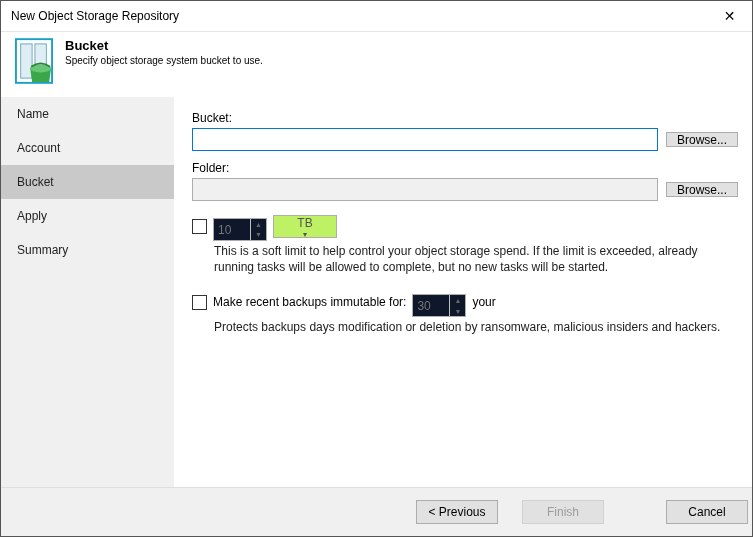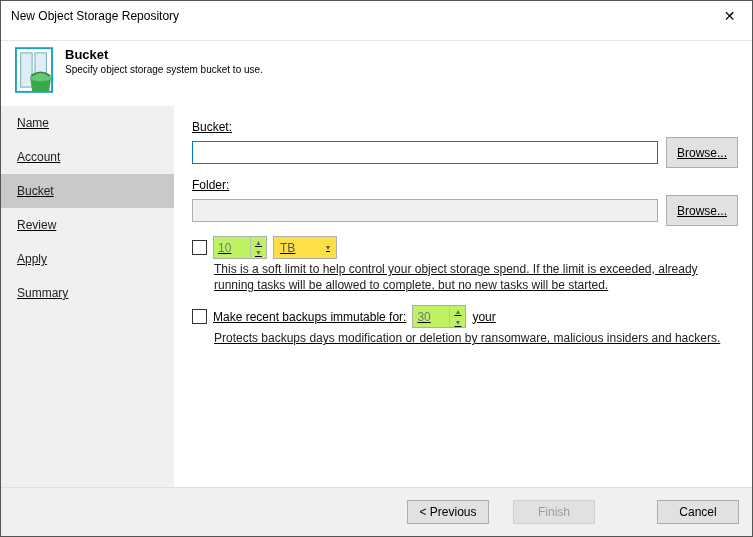--- a/index.html
+++ b/index.html
@@ -1,48 +1,48 @@
 <!DOCTYPE html>
 <html><head>
 <meta charset="utf-8">
 <style>
   html,body{margin:0;padding:0;font-family:"Segoe UI",Tahoma,sans-serif;font-size:12px;color:#000;background:#fff;}
   .window{width:753px;height:537px;border:1px solid #555;box-sizing:border-box;position:relative;display:flex;flex-direction:column;background:#fff;}
-  .titlebar{height:30px;display:flex;align-items:center;justify-content:space-between;padding:0 0 9px 10px;border-bottom:1px solid #e5e5e5;}
+  .titlebar{height:30px;display:flex;align-items:center;justify-content:space-between;padding:0 0 0 10px;border-bottom:1px solid #e5e5e5;}
   .titlebar .title{font-size:12px;}
   .titlebar .close{width:45px;height:30px;display:flex;align-items:center;justify-content:center;font-size:14px;color:#000;}
   .header{display:flex;align-items:flex-start;padding:6px 14px 12px 14px;}
   .header-icon{width:38px;height:46px;margin-right:12px;}
   .header-text h1{font-size:13px;font-weight:700;margin:0 0 2px 0;}
   .header-text p{font-size:10px;margin:0;color:#000;}
-  .body{flex:1;display:flex;border-top:1px solid #fff;text-decoration:underline;}
+  .body{flex:1;display:flex;border-top:1px solid #fff;}
   .sidebar{width:173px;background:#f0f0f0;display:flex;flex-direction:column;padding-top:0;}
   .side-item{height:34px;display:flex;align-items:center;padding-left:16px;font-size:12px;color:#222;cursor:default;}
   .side-item.selected{background:#c9c9c9;}
   .main{flex:1;padding:14px 14px 0 18px;}
   .field-row{margin-bottom:10px;}
   .field-label{display:block;margin-bottom:3px;}
   .field-line{display:flex;align-items:center;gap:8px;}
   .txt{flex:1;height:23px;border:1px solid #7a7a7a;padding:0 4px;font-family:inherit;font-size:12px;box-sizing:border-box;background:#fff;}
   .txt.focused{border:1px solid #0078d7;outline:1px solid #0078d7;outline-offset:-1px;}
   .txt.disabled{background:#f0f0f0;color:#777;border-color:#adadad;}
-  .btn{height:31px;min-width:72px;padding:0 10px;background:#e1e1e1;border:1px solid #adadad;font-family:inherit;font-size:12px;cursor:default;}
+  .btn{height:15px;min-width:72px;padding:0 10px;background:#e1e1e1;border:1px solid #adadad;font-family:inherit;font-size:12px;cursor:default;}
   .btn.disabled{color:#9d9d9d;background:#e1e1e1;border-color:#d0d0d0;}
   .btn.primary{border:2px solid #0078d7;background:#e1e1e1;}
   .opt-row{display:flex;align-items:center;gap:6px;margin:6px 0 2px 0;}
   .chk{width:13px;height:13px;border:1px solid #333;background:#fff;flex:0 0 auto;}
-  .num-spin{display:inline-flex;align-items:center;height:21px;border:1px solid #adadad;background:#bef264;color:#777;}
+  .num-spin{display:inline-flex;align-items:center;height:21px;border:1px solid #adadad;background:#0f172a;color:#777;margin-top:7px;}
   .num-spin .num-val{width:28px;text-align:left;padding:0 4px;font-size:12px;}
   .num-spin .spins{display:flex;flex-direction:column;width:15px;height:100%;border-left:1px solid #c0c0c0;}
   .num-spin .sp{flex:1;display:flex;align-items:center;justify-content:center;font-size:7px;color:#666;line-height:1;}
-  .combo{display:inline-flex;align-items:center;height:21px;border:1px solid #adadad;background:#fde047;color:#555;width:62px;}
+  .combo{display:inline-flex;align-items:center;height:21px;border:1px solid #adadad;background:#bef264;color:#555;width:62px;flex-direction:column;}
   .combo .combo-val{flex:1;padding:0 6px;font-size:12px;}
   .combo .caret{width:16px;text-align:center;font-size:8px;color:#555;}
   .help{margin:2px 0 12px 22px;font-size:12px;color:#222;line-height:1.35;max-width:520px;}
-  .footer{height:48px;border-top:1px solid #dfdfdf;display:flex;align-items:center;justify-content:flex-end;gap:24px;padding:0 13px;background:#f0f0f0;}
+  .footer{height:48px;border-top:1px solid #dfdfdf;display:flex;align-items:center;justify-content:flex-end;gap:24px;padding:0 4px;background:#f0f0f0;}
   .footer .btn{min-width:82px;height:24px;}
   .footer .gap{width:14px;}
 </style>
 </head>
 <body>
 
 <div class="window">
 
   <div class="titlebar">
     <div class="title">New Object Storage Repository</div>
@@ -73,23 +73,20 @@
 
     <div class="sidebar">
       <div class="side-item">
           <span>Name</span>
         </div>
       <div class="side-item">
           <span>Account</span>
         </div>
       <div class="side-item selected">
           <span>Bucket</span>
-        </div>
-      <div class="side-item">
-          <span>Review</span>
         </div>
       <div class="side-item">
           <span>Apply</span>
         </div>
       <div class="side-item">
           <span>Summary</span>
         </div>
     </div>
 
     <div class="main">

